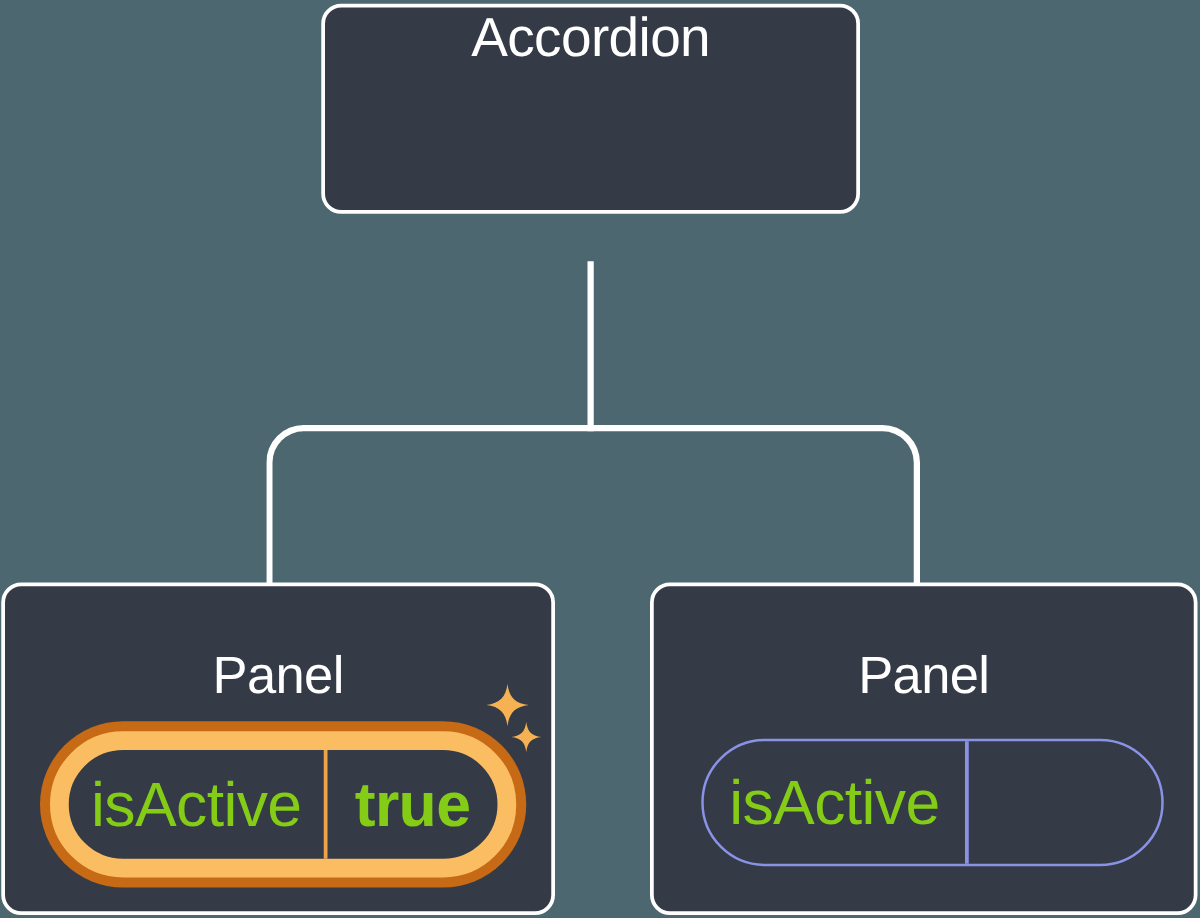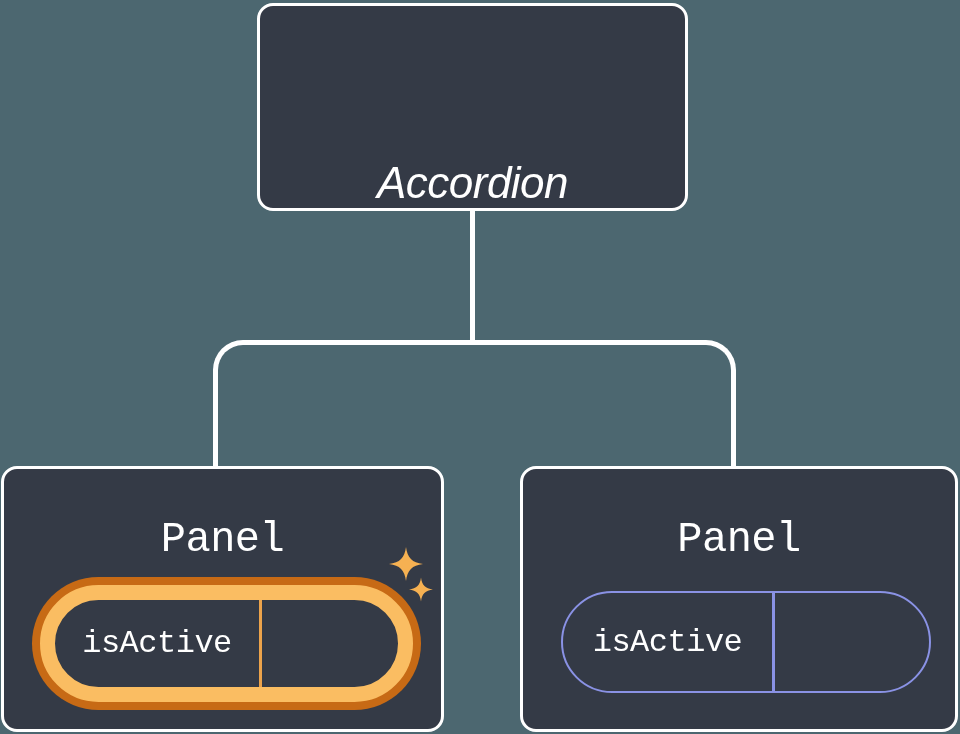--- a/index.html
+++ b/index.html
@@ -6,26 +6,26 @@
   .stage{
     position:relative;width:960px;height:734px;overflow:hidden;
     background:#4C6770;
     font-family:"Liberation Sans",sans-serif;
   }
   
   .node{
     position:absolute;box-sizing:border-box;
     background:#343A46;border:3.5px solid #FFFFFF;border-radius:16px;
   }
-  .accordion-node{left:257px;top:3px;width:431px;height:208px;z-index:2;
-    display:flex;align-items:flex-end;justify-content:center;font-style:italic;}
+  .accordion-node{left:257px;top:3px;width:431px;height:168px;z-index:2;
+    display:flex;align-items:flex-start;justify-content:center;}
   .accordion-label{
     color:#FFFFFF;font-size:44px;font-weight:500;letter-spacing:-0.5px;
   }
-  .panel-node{top:466px;width:443px;height:266px;z-index:2;font-family:Liberation Mono, monospace;}
+  .panel-node{top:466px;width:443px;height:266px;z-index:2;}
   .panel-left{left:1px;}
   .panel-right{left:520px;width:438px;}
   .panel-title{
     position:absolute;left:0;right:0;top:46px;line-height:50px;
     text-align:center;color:#FFFFFF;font-size:42px;font-weight:500;
     letter-spacing:-0.5px;
   }
   
   .connector-stem{
     position:absolute;left:470px;top:209px;width:5px;height:136px;
@@ -44,21 +44,21 @@
     border:15px solid #FABD62;border-radius:999px;
     box-shadow:0 0 0 8px #C76A15;
   }
   .pill-inactive{
     position:absolute;left:38px;top:122px;width:370px;height:102px;
     box-sizing:border-box;border:2.5px solid #8A92E5;border-radius:999px;
   }
   .pill-inner{display:flex;height:100%;width:100%;}
   .pill-cell{
     display:flex;align-items:center;justify-content:center;
-    color:#ffffff;font-size:32px;letter-spacing:-0.5px;white-space:nowrap;
+    color:#84cc16;font-size:50px;letter-spacing:-0.5px;white-space:nowrap;
   }
   .pill-active .cell-key{width:204px;}
   .pill-active .cell-value{flex:1;font-weight:700;}
   .pill-active .pill-divider{width:3px;background:#ECA34B;}
   .pill-inactive .cell-key{width:209px;}
   .pill-inactive .cell-value{flex:1;}
   .pill-inactive .pill-divider{width:2.5px;background:#8A92E5;}
   
   .sparkle{position:absolute;z-index:3;}
   .sparkle-large{left:389px;top:547px;width:34px;height:34px;}
@@ -75,20 +75,21 @@
   <div class="node accordion-node">
     <span class="accordion-label">Accordion</span>
   </div>
 
   <div class="node panel-node panel-left">
     <div class="panel-title">Panel</div>
     <div class="pill-active">
       <div class="pill-inner">
         <div class="pill-cell cell-key">isActive</div>
         <div class="pill-divider"></div>
+        <div class="pill-cell cell-value">true</div>
       </div>
     </div>
   </div>
 
   <div class="node panel-node panel-right">
     <div class="panel-title">Panel</div>
     <div class="pill-inactive">
       <div class="pill-inner">
         <div class="pill-cell cell-key">isActive</div>
         <div class="pill-divider"></div>

